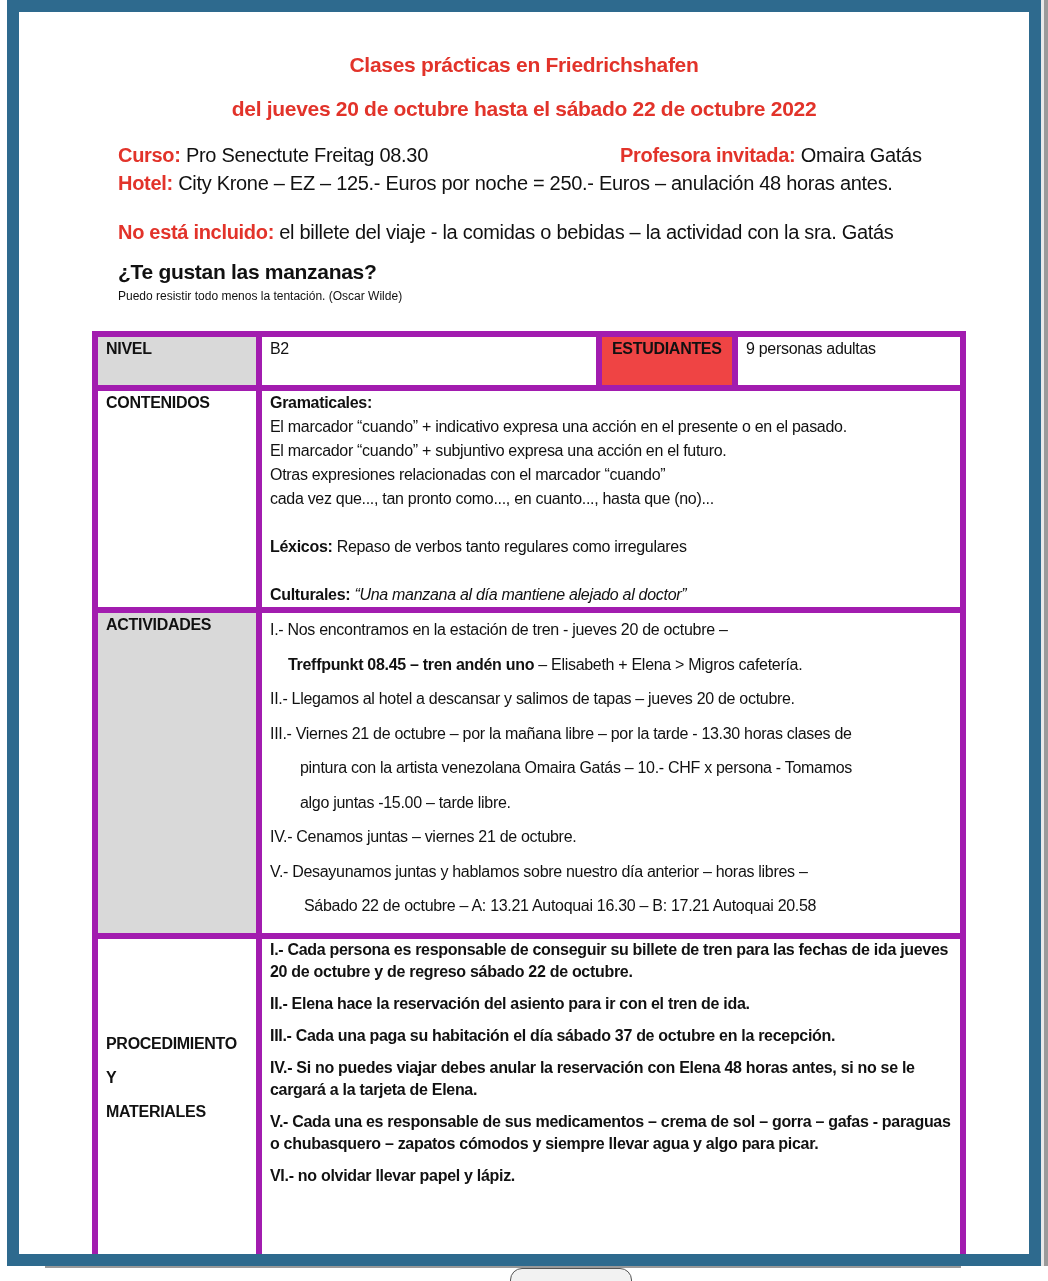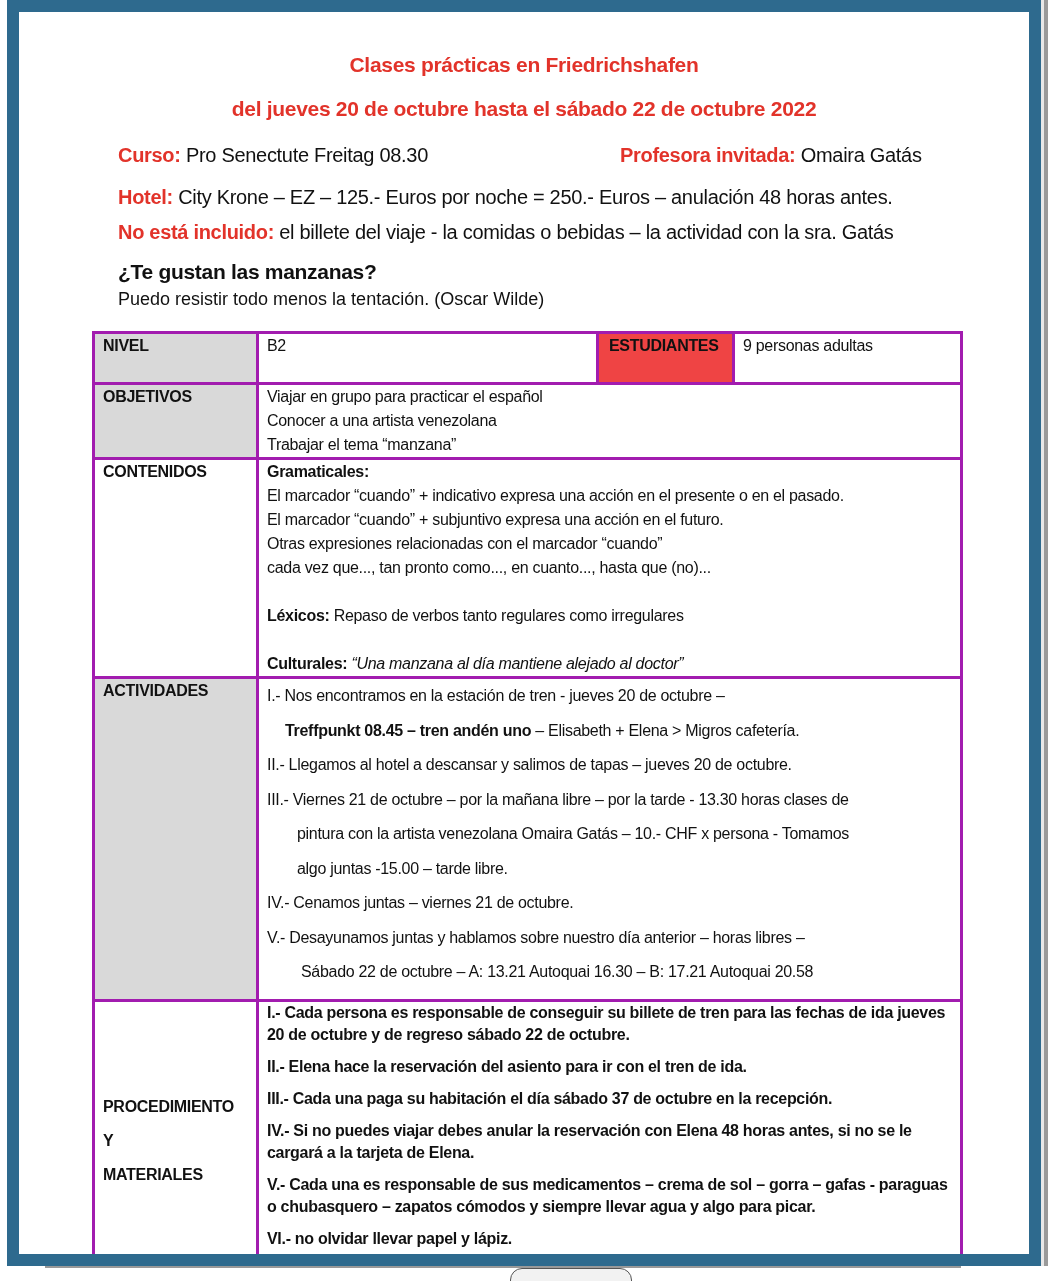--- a/index.html
+++ b/index.html
@@ -38,32 +38,32 @@
     font-family: "Liberation Sans Narrow", "Liberation Sans", sans-serif;
     letter-spacing: -0.3px;
   }
   .t1 { top: 53px; }
   .t2 { top: 97px; }
 
   .info { position: absolute; font-size: 20px; white-space: nowrap; letter-spacing: -0.3px; }
   .info .lbl { color: #e2332a; font-weight: bold; }
   .curso { left: 118px; top: 144px; }
   .prof { left: 620px; top: 144px; }
-  .hotel { left: 118px; top: 186px; }
+  .hotel { left: 118px; top: 172px; }
   .noinc { left: 118px; top: 221px; }
   .question { position: absolute; left: 118px; top: 260px; font-size: 21px; font-weight: bold; color: #111; letter-spacing: -0.3px; }
-  .quote { position: absolute; left: 118px; top: 289px; font-size: 18px; color: #111; }
+  .quote { position: absolute; left: 118px; top: 289px; font-size: 12px; color: #111; }
 
   table.plan {
     position: absolute; left: 92px; top: 331px; width: 868px;
     border-collapse: collapse; table-layout: fixed;
     font-size: 16px; letter-spacing: -0.3px;
   }
   table.plan td {
-    border: 3px solid #a21caf; vertical-align: top; padding: 0 8px; line-height: 24px;
+    border: 6px solid #a21caf; vertical-align: top; padding: 0 8px; line-height: 24px;
   }
   td.label { font-weight: bold; vertical-align: middle; padding-left: 10px; }
   td.gray { background: #d9d9d9; }
   td.dgray { background: #ef4444; }
   .row-nivel td { height: 48px; vertical-align: middle; }
   .row-obj td { height: 72px; }
   .row-cont td { height: 212px; }
   .row-act td { height: 320px; }
   .row-proc td { height: 290px; }
   .lines div { white-space: nowrap; }
@@ -111,28 +111,20 @@
       <col style="width:136px">
       <col style="width:228px">
     </colgroup>
     <tbody>
         <tr class="row-nivel">
       <td class="label gray">NIVEL</td>
       <td>B2</td>
       <td class="label dgray" style="padding-left:10px">ESTUDIANTES</td>
       <td>9  personas adultas</td>
     </tr>
-    <tr class="row-obj">
-      <td class="label gray">OBJETIVOS</td>
-      <td colspan="3" class="lines">
-        <div>Viajar en grupo para practicar el español</div>
-        <div>Conocer a una artista venezolana</div>
-        <div>Trabajar el tema “manzana”</div>
-      </td>
-    </tr>
     <tr class="row-cont">
       <td class="label">CONTENIDOS</td>
       <td colspan="3" class="lines">
         <div><b>Gramaticales:</b></div>
         <div>El marcador “cuando” + indicativo expresa una acción en el presente o en el pasado.</div>
         <div>El marcador “cuando” + subjuntivo expresa una acción en el futuro.</div>
         <div>Otras expresiones relacionadas con el marcador “cuando”</div>
         <div>cada vez que..., tan pronto como..., en cuanto..., hasta que (no)...</div>
         <div style="height:24px"></div>
         <div><b>Léxicos:</b><span> Repaso de verbos tanto regulares como irregulares</span></div>

